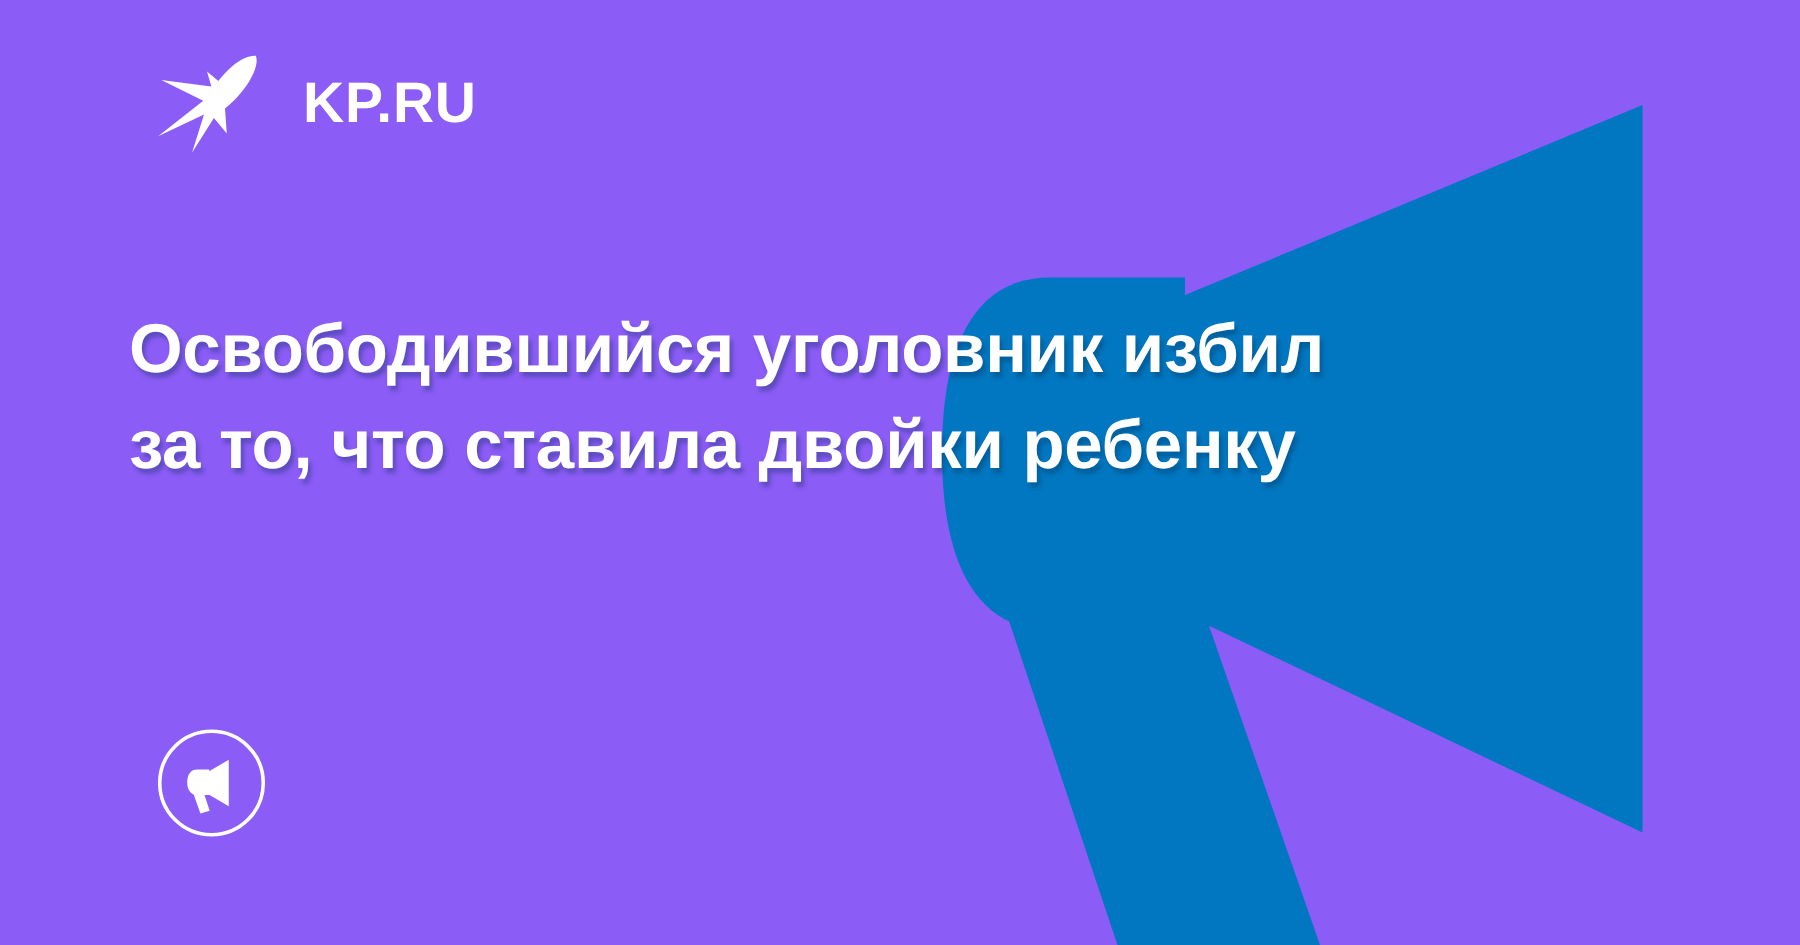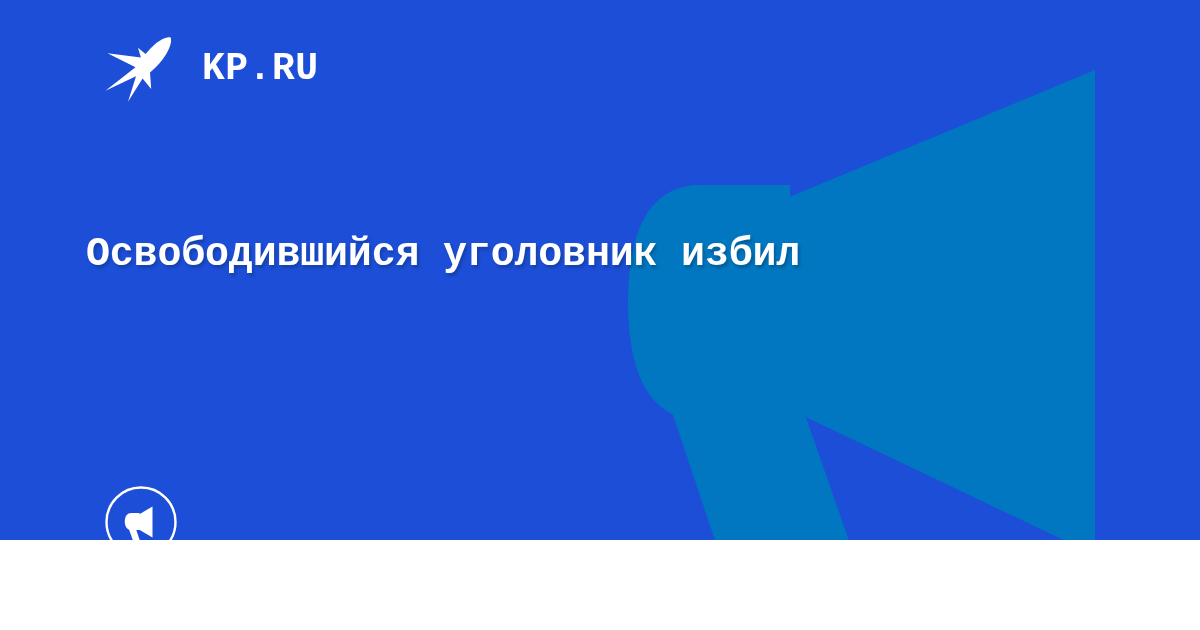--- a/index.html
+++ b/index.html
@@ -5,24 +5,24 @@
 <style>
   html, body {
     margin: 0;
     padding: 0;
     background: #ffffff;
   }
 
   #card {
     position: relative;
     width: 1200px;
-    height: 540px;
+    height: 630px;
     overflow: hidden;
-    background: #1d4ed8;
-    font-family: Liberation Mono, monospace;
+    background: #8b5cf6;
+    font-family: Liberation Sans, sans-serif;
     -webkit-font-smoothing: antialiased;
   }
 
   
   #watermark {
     position: absolute;
     inset: 0;
     width: 1200px;
     height: 630px;
     pointer-events: none;
@@ -52,24 +52,24 @@
     font-weight: 700;
     letter-spacing: 0.5px;
     line-height: 1;
     white-space: nowrap;
   }
 
   
   #headline {
     position: absolute;
     left: 86px;
-    top: 196px;
+    top: 169px;
     width: 1020px;
     color: #ffffff;
-    font-size: 40px;
+    font-size: 46px;
     font-weight: 700;
     line-height: 64px;
     letter-spacing: -0.2px;
     text-shadow: 2px 3px 3px rgba(0, 47, 85, 0.35);
   }
 
   #headline .hl-line {
     display: block;
     white-space: nowrap;
   }
@@ -126,20 +126,21 @@
                L47.2 55.0
                L46.0 38.4
                C52.6 33.0 58.3 26.6 62.1 20.3
                C66.8 12.6 68.0 6.3 66.5 3.2 Z"></path>
     </svg>
     <span id="brand-wordmark">KP.RU</span>
   </div>
 
   <h1 id="headline">
     <span class="hl-line">Освободившийся уголовник избил</span>
+    <span class="hl-line">за то, что ставила двойки ребенку</span>
   </h1>
 
   <div id="badge">
     <svg viewBox="0 0 74 74" aria-hidden="true">
       <circle cx="37" cy="37" r="34.5" fill="none" stroke="#ffffff" stroke-width="2.4"></circle>
       <g fill="#ffffff">
 
         <path d="M48.5 21.5 L48.5 52.5 L34.0 44.0 L34.0 30.0 Z"></path>
 
         <path d="M27.5 28.0

